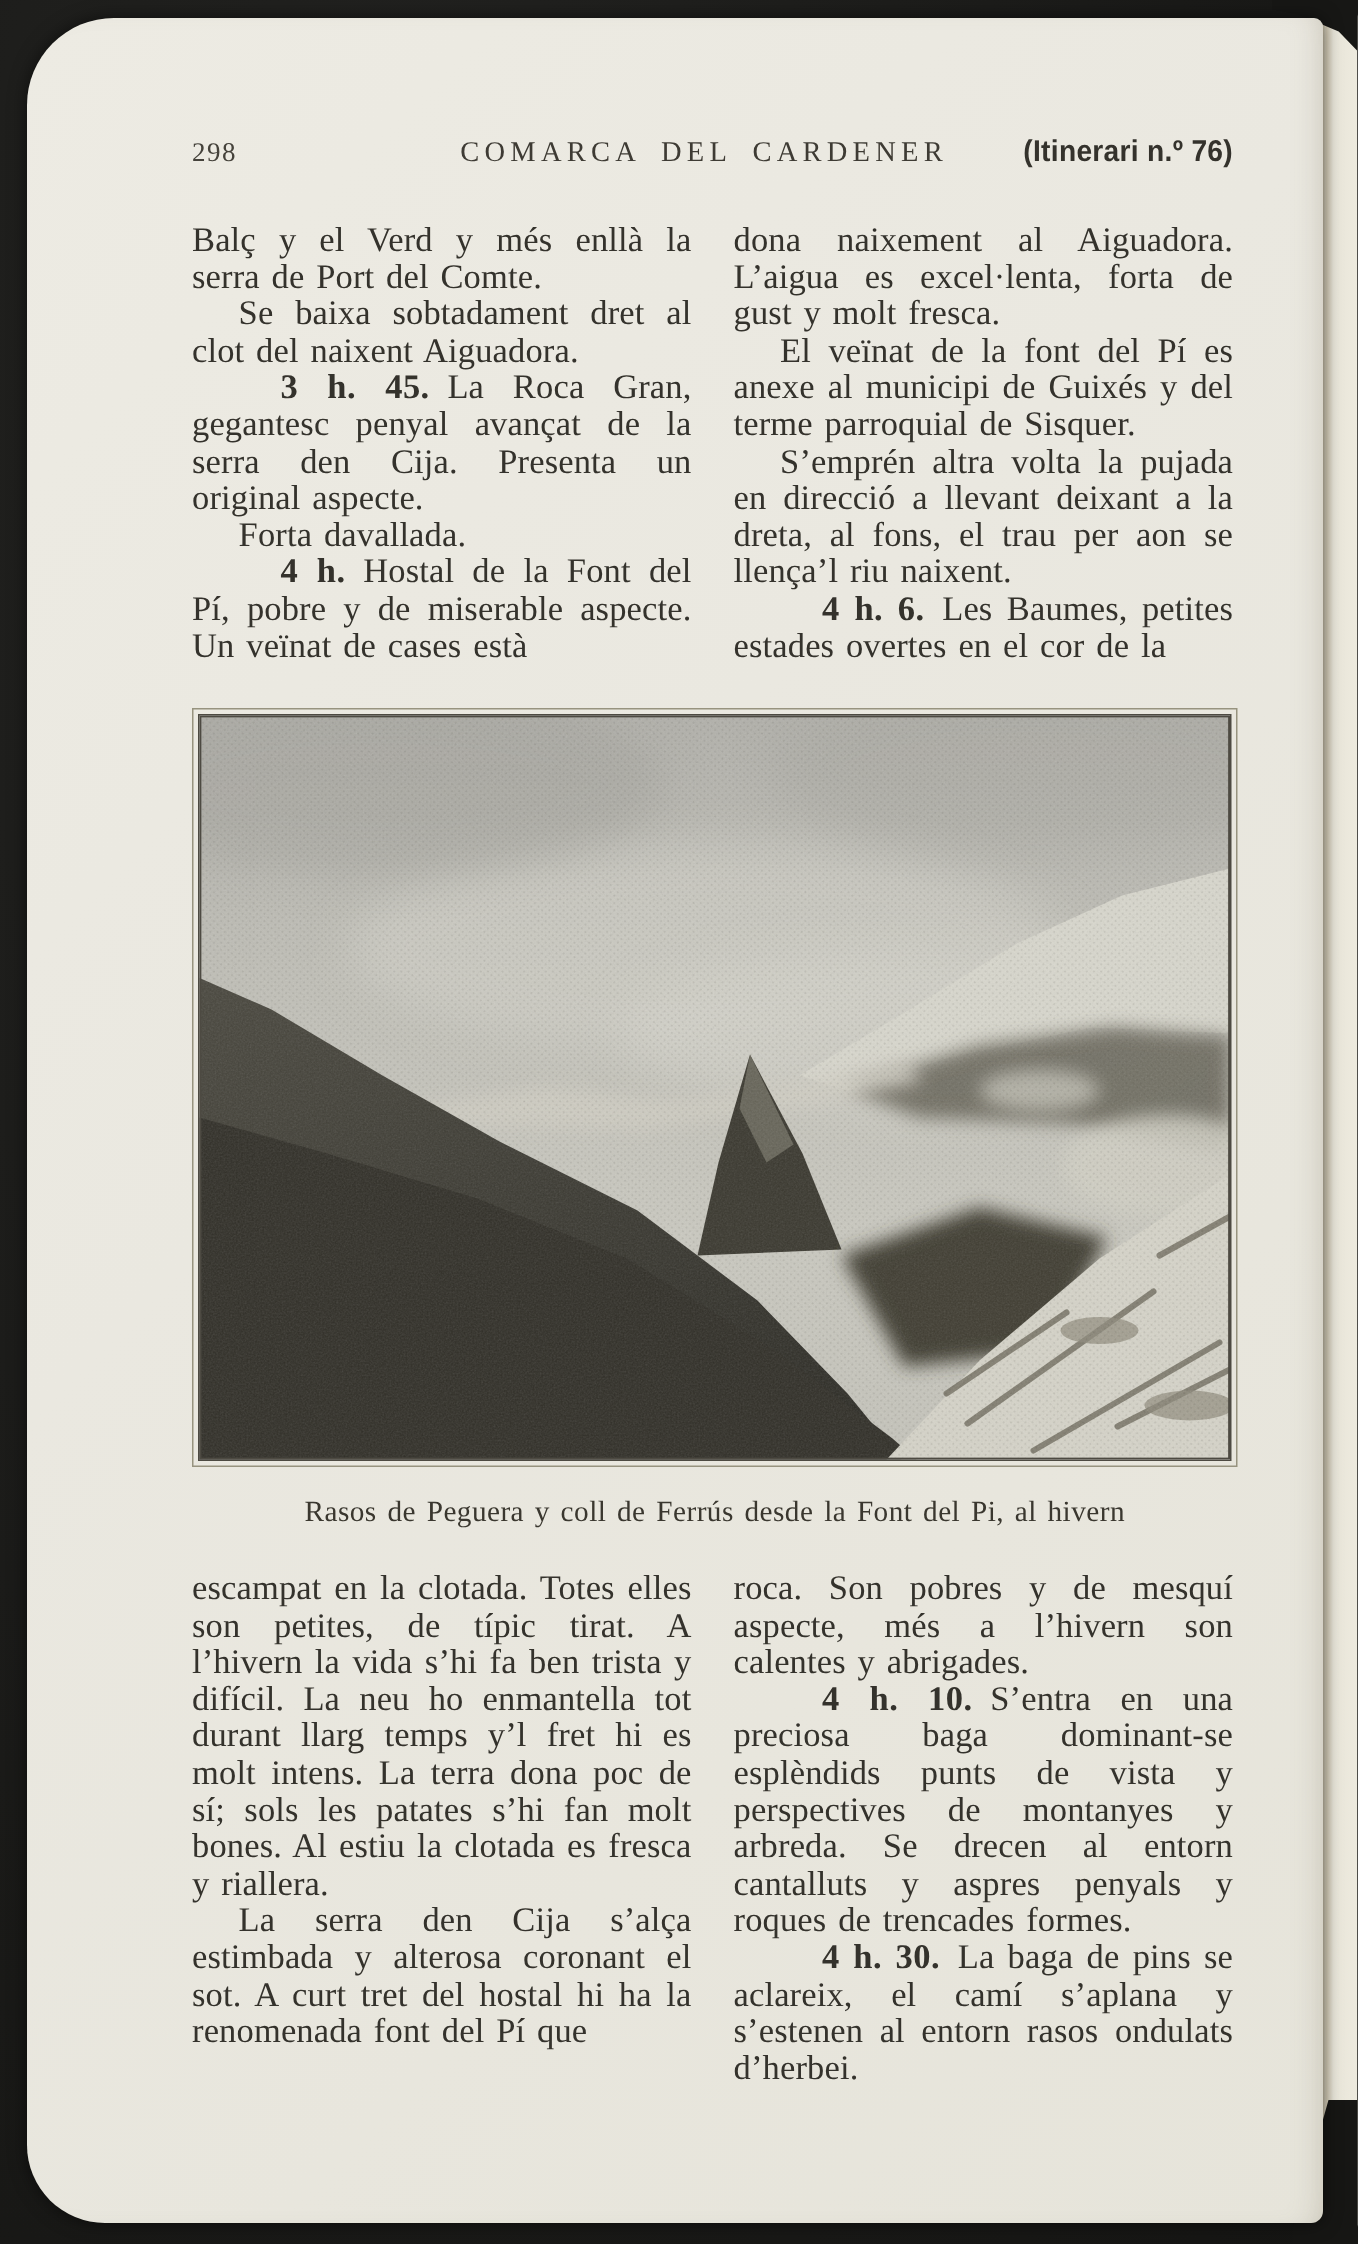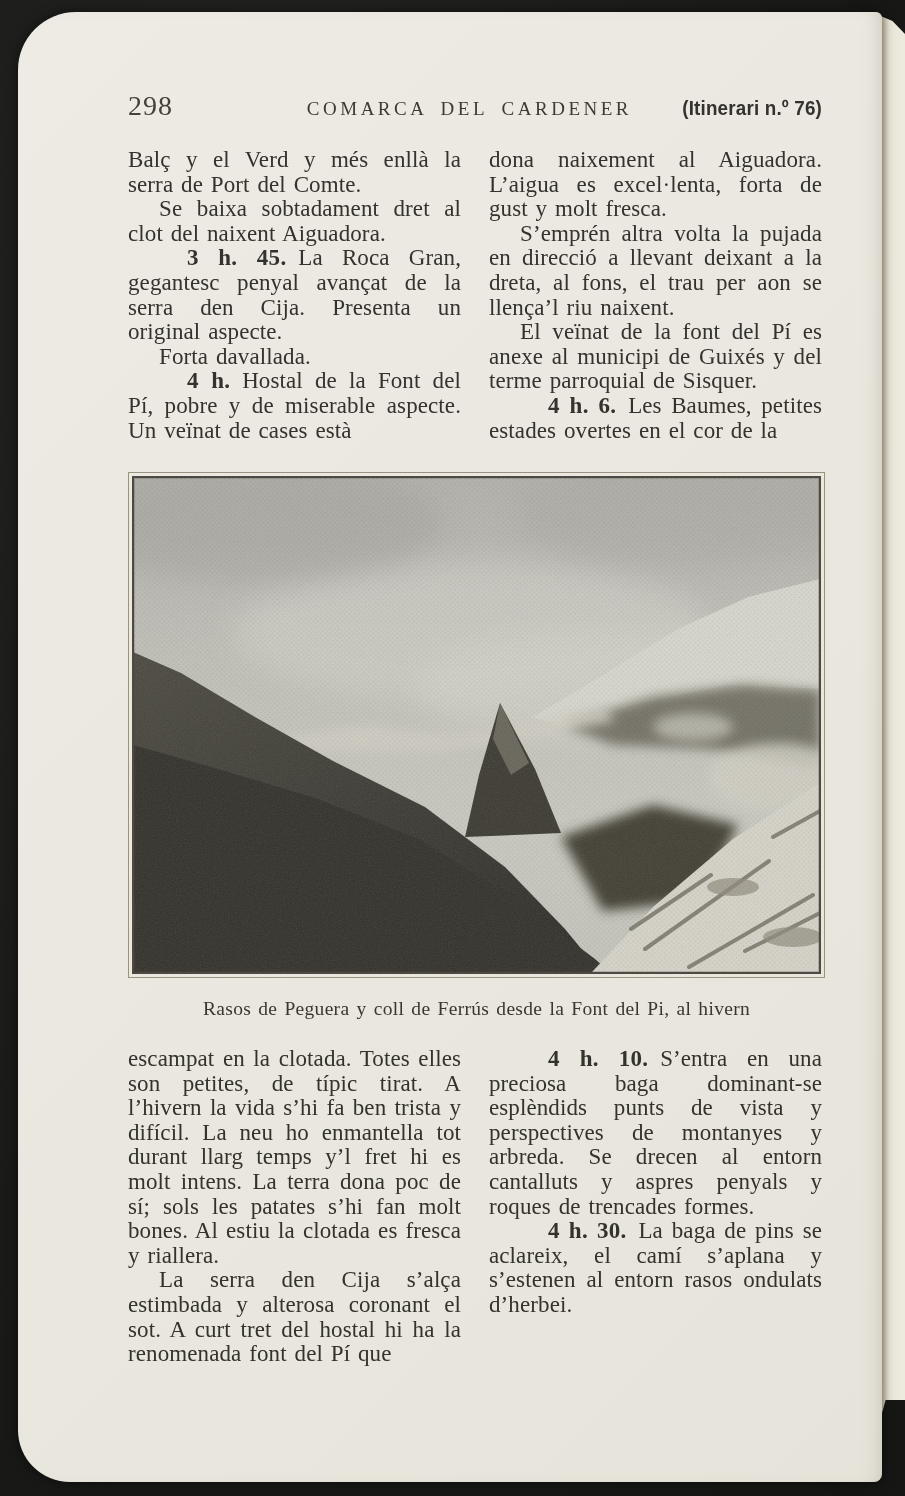--- a/index.html
+++ b/index.html
@@ -57,21 +57,21 @@
   .running-head {
     position: absolute;
     left: 110px; top: 78px;
     width: 694px; height: 34px;
     display: flex;
     align-items: baseline;
     color: #3c3933;
   }
   .page-number {
     width: 120px;
-    font-size: 28px;
+    font-size: 18px;
     letter-spacing: 1px;
     color: #45423b;
   }
   .head-title {
     flex: 1;
     text-align: right;
     font-size: 19px;
     letter-spacing: 3.5px;
     word-spacing: 6px;
     color: #3e3b34;
@@ -154,22 +154,22 @@
     <div class="cols cols-top">
       <div class="col">
           <p class="">Balç y el Verd y més enllà la serra de Port del Comte.</p>
           <p class="indent">Se baixa sobtadament dret al clot del naixent Aiguadora.</p>
           <p class="indent"><b class="lead">3 h. 45. </b>La Roca Gran, gegantesc penyal avançat de la serra den Cija. Presenta un original aspecte.</p>
           <p class="indent">Forta davallada.</p>
           <p class="indent"><b class="lead">4 h. </b>Hostal de la Font del Pí, pobre y de miserable aspecte. Un veïnat de cases està</p>
         </div>
       <div class="col">
           <p class="">dona naixement al Aiguadora. L’aigua es excel·lenta, forta de gust y molt fresca.</p>
+          <p class="indent">El veïnat de la font del Pí es anexe al municipi de Guixés y del terme parroquial de Sisquer.</p>
           <p class="indent">S’emprén altra volta la pujada en direcció a llevant deixant a la dreta, al fons, el trau per aon se llença’l riu naixent.</p>
-          <p class="indent">El veïnat de la font del Pí es anexe al municipi de Guixés y del terme parroquial de Sisquer.</p>
           <p class="indent"><b class="lead">4 h. 6. </b>Les Baumes, petites estades overtes en el cor de la</p>
         </div>
     </div>
 
     <div class="photo-frame">
       <svg viewBox="0 0 687 496" xmlns="http://www.w3.org/2000/svg">
         <defs>
           <linearGradient id="sky" x1="0" y1="0" x2="0" y2="1">
             <stop offset="0" stop-color="#b2b1ab"></stop>
             <stop offset="0.35" stop-color="#c0bfb7"></stop>
@@ -237,19 +237,20 @@
     </div>
 
     <div class="photo-caption">Rasos de Peguera y coll de Ferrús desde la Font del Pi, al hivern</div>
 
     <div class="cols cols-bottom">
       <div class="col">
           <p class="">escampat en la clotada. Totes elles son petites, de típic tirat. A l’hivern la vida s’hi fa ben trista y difícil. La neu ho enmantella tot durant llarg temps y’l fret hi es molt intens. La terra dona poc de sí; sols les patates s’hi fan molt bones. Al estiu la clotada es fresca y riallera.</p>
           <p class="indent">La serra den Cija s’alça estimbada y alterosa coronant el sot. A curt tret del hostal hi ha la renomenada font del Pí que</p>
         </div>
       <div class="col">
+          <p class="">roca. Son pobres y de mesquí aspecte, més a l’hivern son calentes y abrigades.</p>
           <p class="indent"><b class="lead">4 h. 10. </b>S’entra en una preciosa baga dominant-se esplèndids punts de vista y perspectives de montanyes y arbreda. Se drecen al entorn cantalluts y aspres penyals y roques de trencades formes.</p>
           <p class="indent"><b class="lead">4 h. 30. </b>La baga de pins se aclareix, el camí s’aplana y s’estenen al entorn rasos ondulats d’herbei.</p>
         </div>
     </div>
 
   </div>
 </div>
 
 </body></html>

